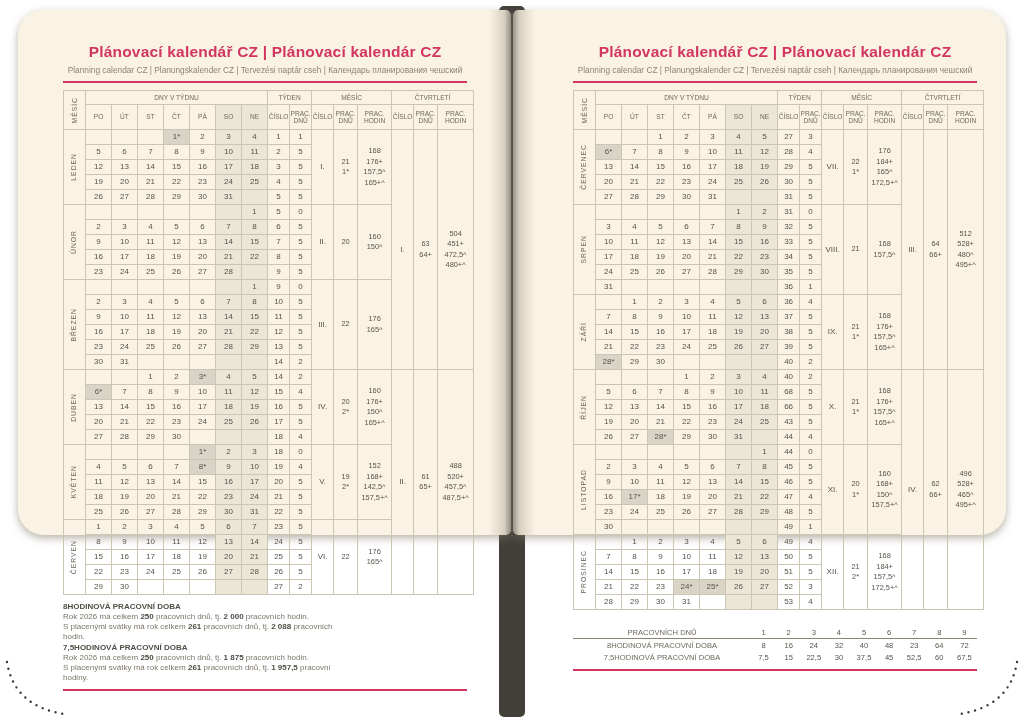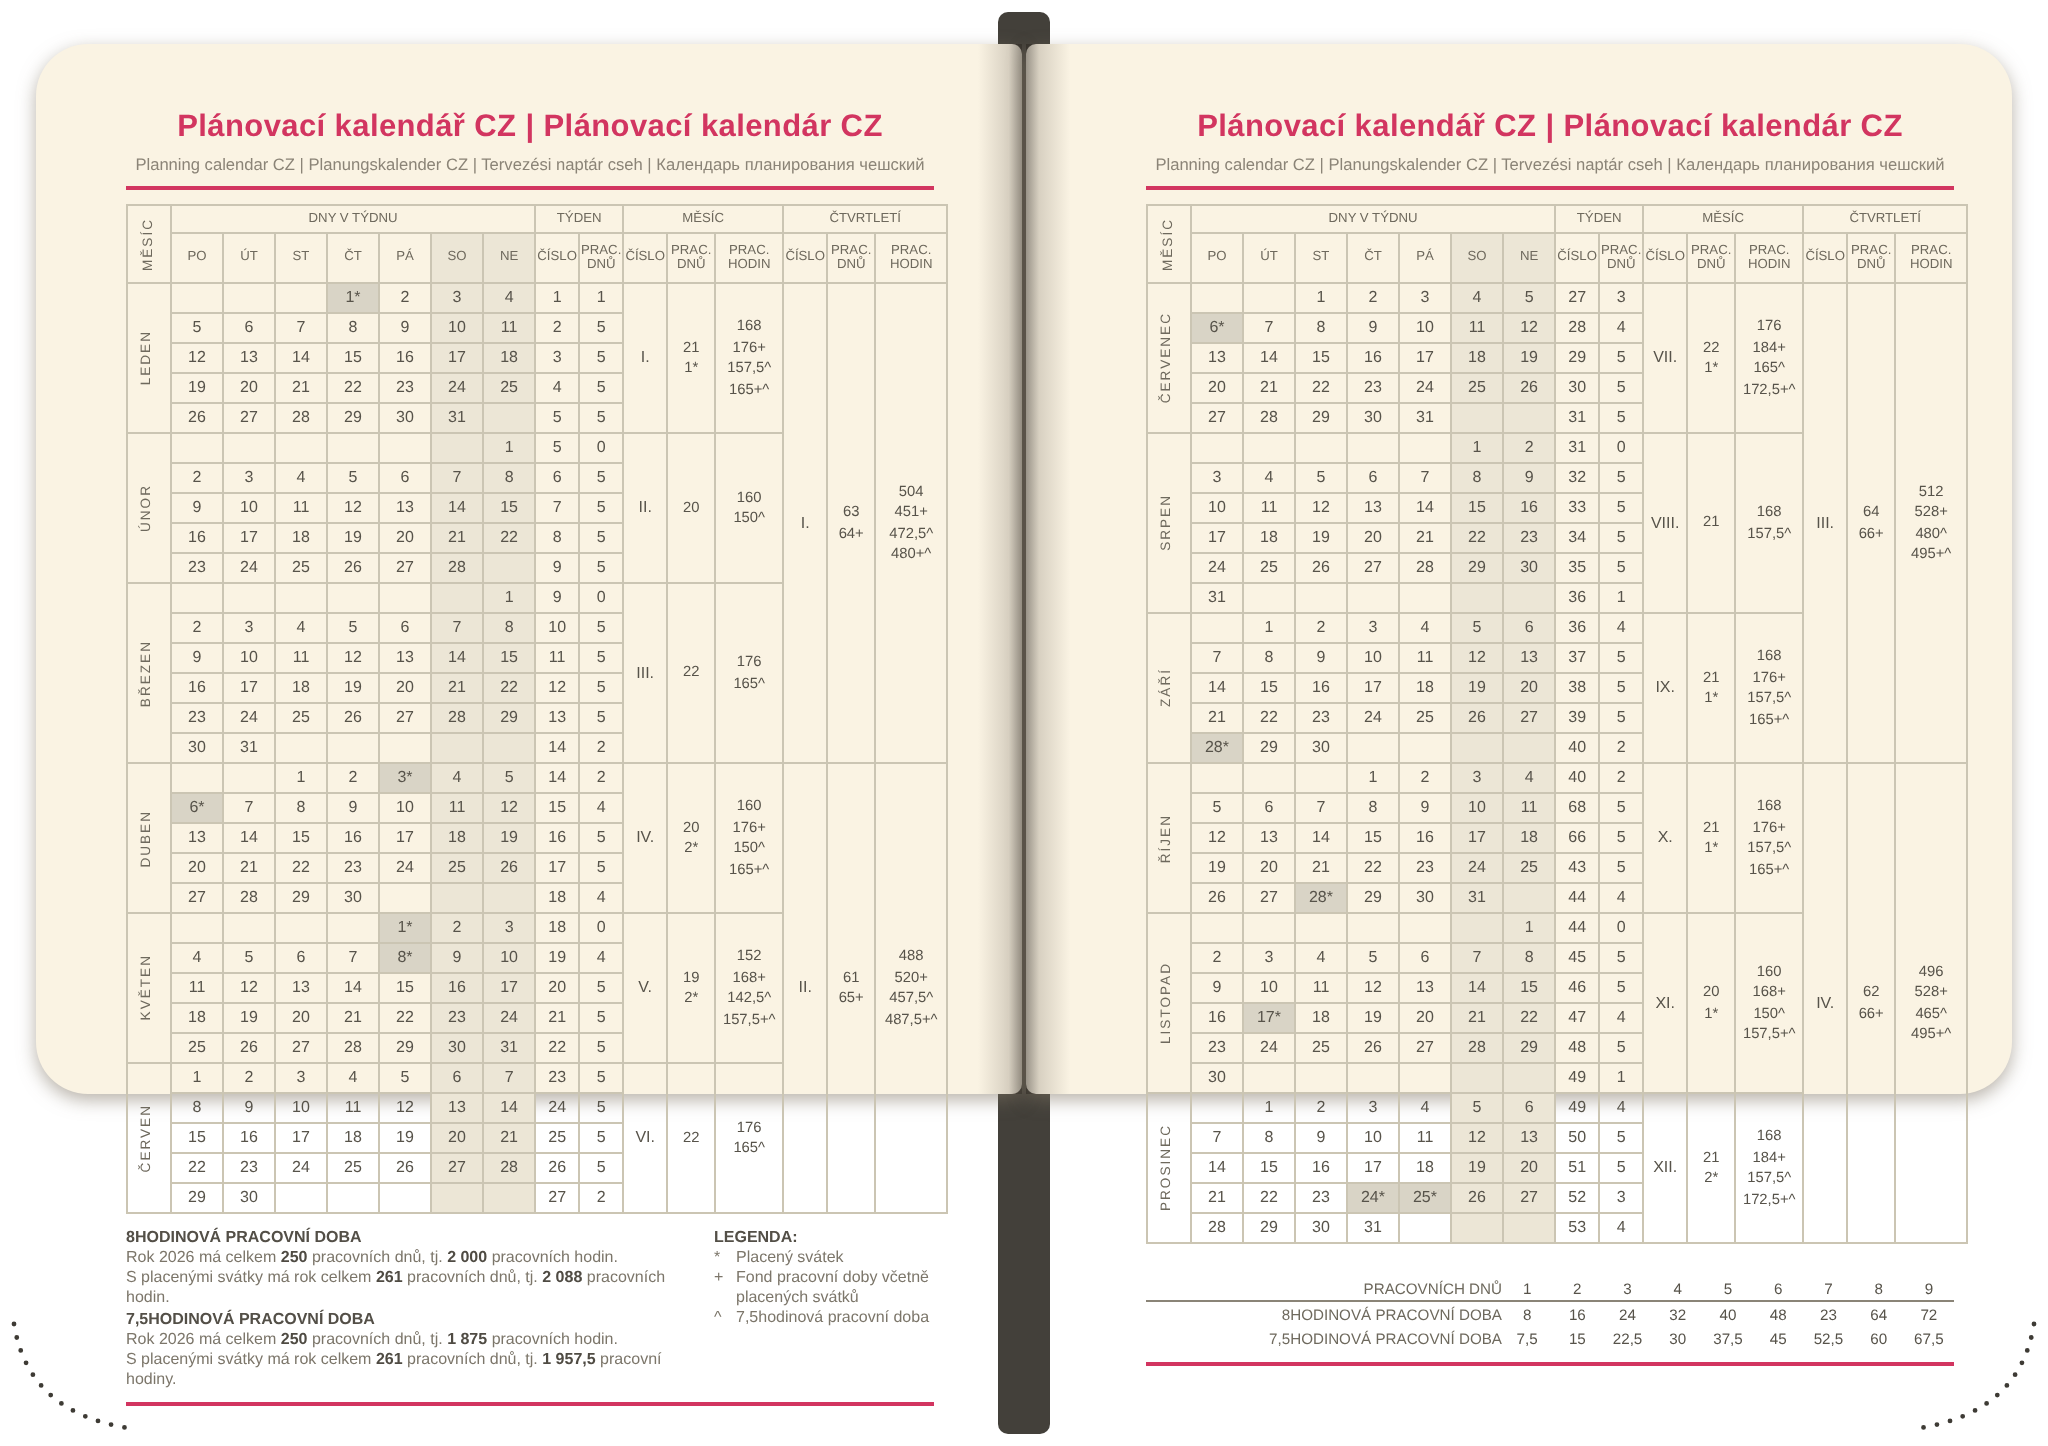--- a/index.html
+++ b/index.html
@@ -2,21 +2,21 @@
 <html><head>
 <meta charset="utf-8">
 <style>
   html,body{margin:0;padding:0;}
   body{
     width:1024px;height:723px;position:relative;overflow:hidden;
     background:#ffffff;
     font-family:"Liberation Sans", sans-serif;
   }
   .spine{position:absolute;left:499px;top:6px;width:26px;height:711px;background:#43403a;border-radius:5px;}
-  .page{position:absolute;top:22px;height:525px;width:493px;background:var(--pagebg);
+  .page{position:absolute;top:10px;height:525px;width:493px;background:var(--pagebg);
         box-shadow:0 3px 9px rgba(125,115,98,.55);}
   .page.left{left:18px;border-radius:26px 5px 5px 26px;}
   .page.right{left:513px;border-radius:5px 26px 26px 5px;}
   .page.left::after{content:"";position:absolute;top:0;right:0;bottom:0;width:22px;pointer-events:none;
     background:linear-gradient(to right, rgba(60,50,40,0), rgba(60,50,40,.18) 70%, rgba(35,30,25,.45));}
   .page.right::after{content:"";position:absolute;top:0;left:0;bottom:0;width:22px;pointer-events:none;
     background:linear-gradient(to left, rgba(60,50,40,0), rgba(60,50,40,.18) 70%, rgba(35,30,25,.45));}
   .content{position:absolute;top:0;width:404px;}
   .page.left .content{left:45px;}
   .page.right .content{left:60px;}
@@ -47,21 +47,21 @@
   .foot-legend{margin-left:16px;flex:1;}
   .fhead{font-weight:bold;color:#534f47;font-size:8px;line-height:11px;}
   .fline b{color:#4f4b43;text-align:right;}
   .lg-item{display:flex;}
   .lg-sym{width:11px;color:#7c766a;}
   .lg-txt{flex:1;}
   
   .foot-right{margin-top:16px;font-size:7.6px;color:#57534a;}
   .fr-row{display:flex;align-items:center;height:12px;}
   .fr-row.sep{border-bottom:1px solid #8a8477;}
-  .fr-label{width:178px;text-align:right;color:#6e695d;}
+  .fr-label{width:178px;text-align:center;color:#6e695d;}
   .fr-vals{flex:1;display:flex;}
   .fr-vals span{flex:1;text-align:center;}
   svg.perf{position:absolute;left:0;top:0;z-index:9;pointer-events:none;}
   .dots{fill:none;stroke:#3e3b35;stroke-width:2.4;stroke-linecap:round;stroke-dasharray:0 6.8;}
 </style>
 </head>
 <body style="--accent: #d23560; --dayred: #c5294e; --pagebg: #faf3e3; --wkndbg: #ece6d6; --holbg: #d9d4c6;">
 
 <div class="spine"></div>
 
@@ -561,35 +561,20 @@
         </table>
       </div>
     <div class="foot-left" id="foot-left">
         <div class="foot-main">
           <div class="fhead">8HODINOVÁ PRACOVNÍ DOBA</div>
           <div class="fline">Rok 2026 má celkem <b>250</b> pracovních dnů, tj. <b>2 000</b> pracovních hodin.</div>
           <div class="fline">S placenými svátky má rok celkem <b>261</b> pracovních dnů, tj. <b>2 088</b> pracovních hodin.</div>
           <div class="fhead">7,5HODINOVÁ PRACOVNÍ DOBA</div>
           <div class="fline">Rok 2026 má celkem <b>250</b> pracovních dnů, tj. <b>1 875</b> pracovních hodin.</div>
           <div class="fline">S placenými svátky má rok celkem <b>261</b> pracovních dnů, tj. <b>1 957,5</b> pracovní hodiny.</div>
-        </div>
-        <div class="foot-legend">
-          <div class="fhead">LEGENDA:</div>
-          <div class="lg-item">
-            <span class="lg-sym">*</span>
-            <span class="lg-txt">Placený svátek</span>
-          </div>
-          <div class="lg-item">
-            <span class="lg-sym">+</span>
-            <span class="lg-txt">Fond pracovní doby včetně placených svátků</span>
-          </div>
-          <div class="lg-item">
-            <span class="lg-sym">^</span>
-            <span class="lg-txt">7,5hodinová pracovní doba</span>
-          </div>
         </div>
       </div>
     <div class="rule bottom"></div>
   </div>
 </div>
 
 <div class="page right">
   <div class="content">
     <div class="title">Plánovací kalendář CZ | Plánovací kalendár CZ</div>
     <div class="subtitle">Planning calendar CZ | Planungskalender CZ | Tervezési naptár cseh | Календарь планирования чешский</div>

